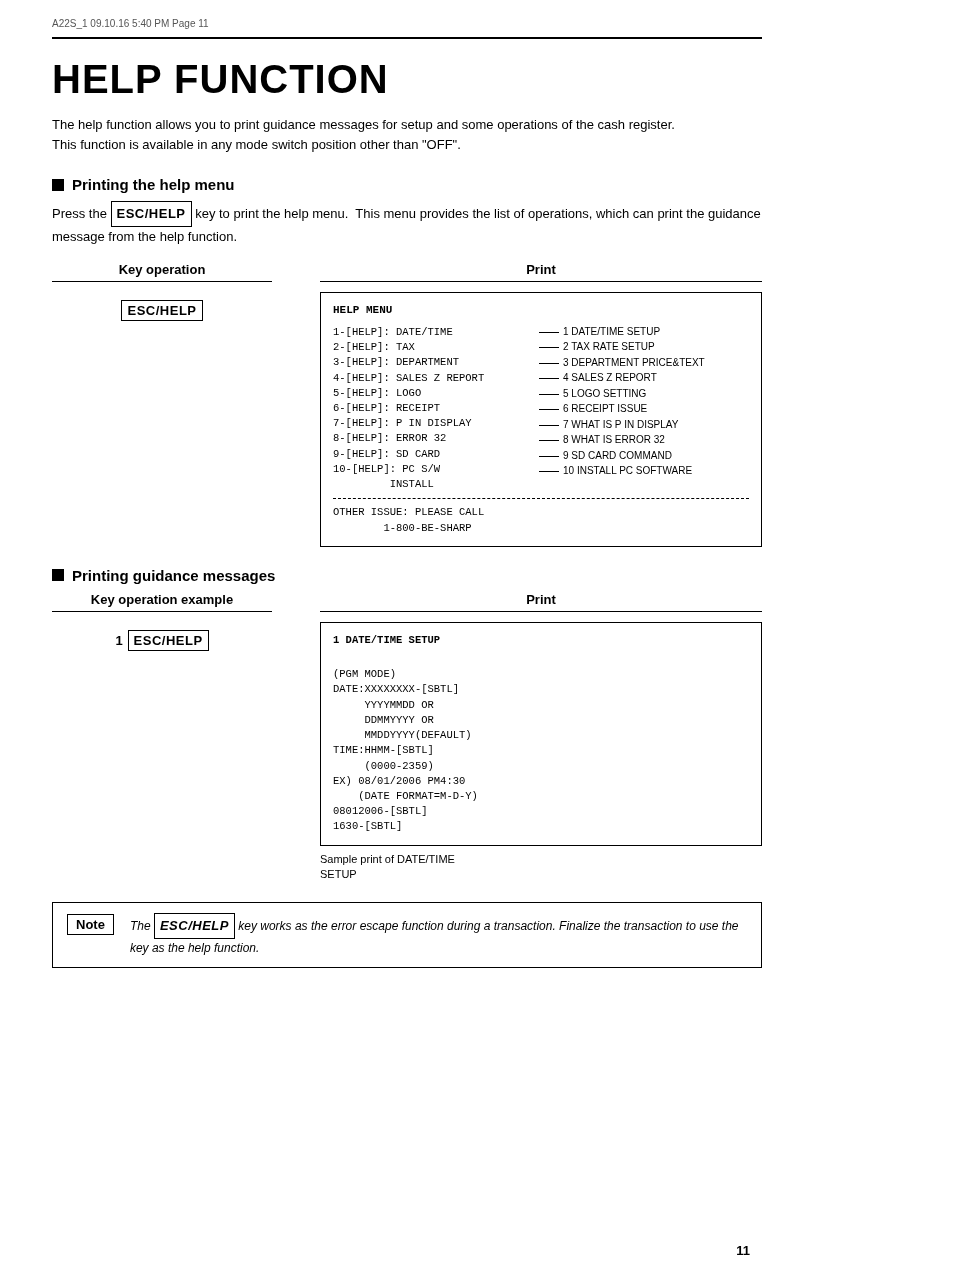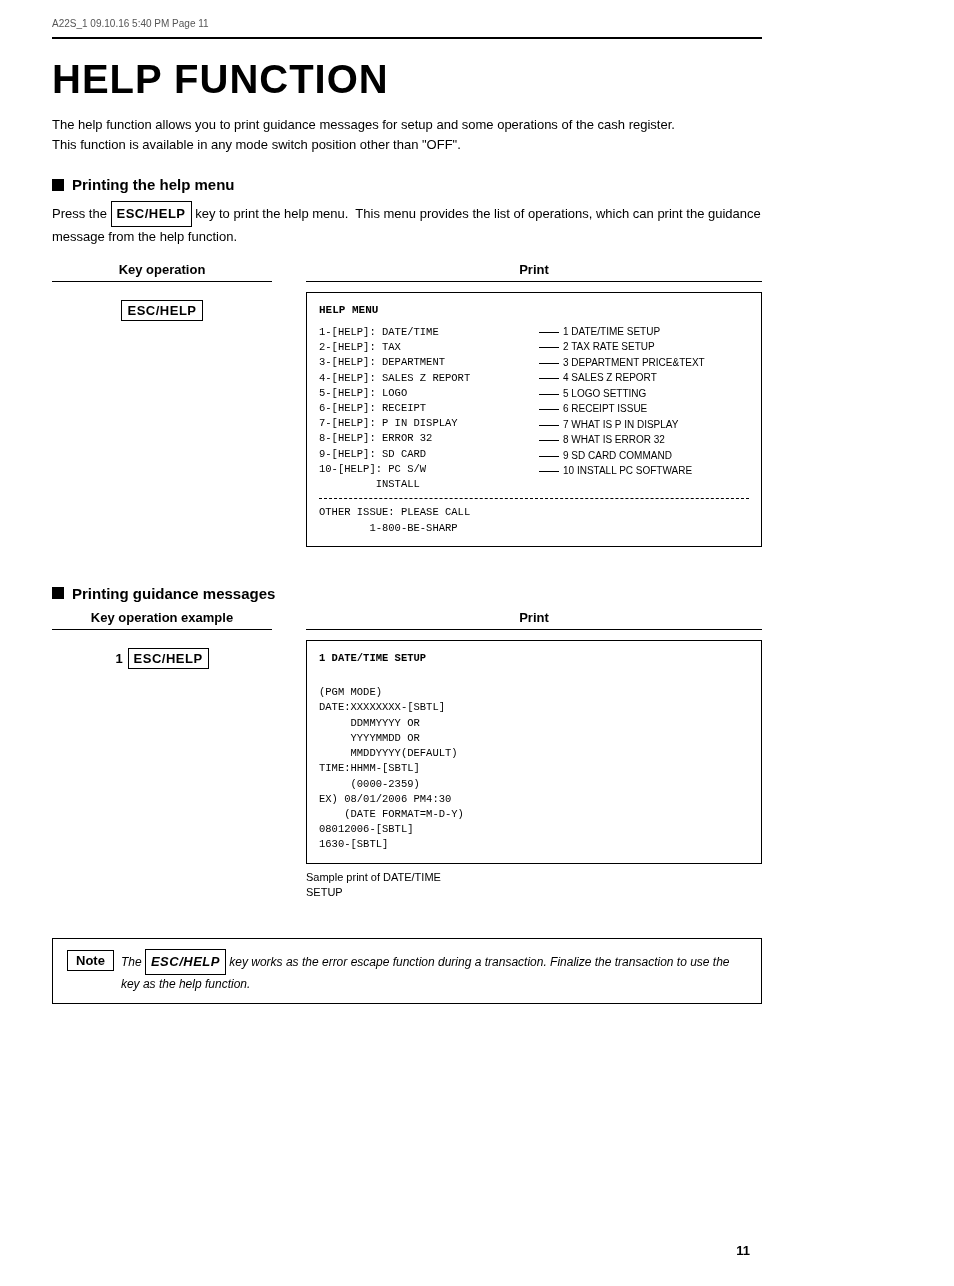--- a/index.html
+++ b/index.html
@@ -63,22 +63,22 @@
       flex-shrink: 0;
     }
     .section-desc {
       font-size: 13px;
       line-height: 1.5;
       margin-bottom: 16px;
     }
     
     .two-col {
       display: flex;
-      gap: 34px;
-      margin-bottom: 38px;
+      gap: 48px;
+      margin-bottom: 20px;
       align-items: flex-start;
     }
     .col-key {
       width: 220px;
       flex-shrink: 0;
     }
     .col-print {
       flex: 1;
     }
     .col-header {
@@ -176,21 +176,21 @@
       font-size: 11px;
       font-family: Arial, sans-serif;
       margin-top: 6px;
       line-height: 1.4;
     }
     
     .note-box {
       border: 1.5px solid #000;
       display: flex;
       align-items: flex-start;
-      gap: 7px;
+      gap: 16px;
       padding: 10px 14px;
       margin-top: 18px;
     }
     .note-label {
       border: 1.5px solid #000;
       font-weight: bold;
       font-size: 13px;
       padding: 2px 8px;
       flex-shrink: 0;
       margin-top: 1px;
@@ -322,22 +322,22 @@
         <span class="key-btn">ESC/HELP</span>
       </div>
     </div>
     <div class="col-print">
       <div class="col-header">Print</div>
       <div class="print-box">
         <div class="print-line" style="font-weight:bold; margin-bottom:4px;">1 DATE/TIME SETUP</div>
         <div class="print-line">&nbsp;</div>
         <div class="print-line">(PGM MODE)</div>
         <div class="print-line">DATE:XXXXXXXX-[SBTL]</div>
+        <div class="print-line">     YYYYMMDD OR</div>
         <div class="print-line">     DDMMYYYY OR</div>
-        <div class="print-line">     YYYYMMDD OR</div>
         <div class="print-line">     MMDDYYYY(DEFAULT)</div>
         <div class="print-line">TIME:HHMM-[SBTL]</div>
         <div class="print-line">     (0000-2359)</div>
         <div class="print-line">EX) 08/01/2006 PM4:30</div>
         <div class="print-line">    (DATE FORMAT=M-D-Y)</div>
         <div class="print-line">08012006-[SBTL]</div>
         <div class="print-line">1630-[SBTL]</div>
       </div>
       <div class="sample-caption">
         <span>Sample print of DATE/TIME</span><br>

